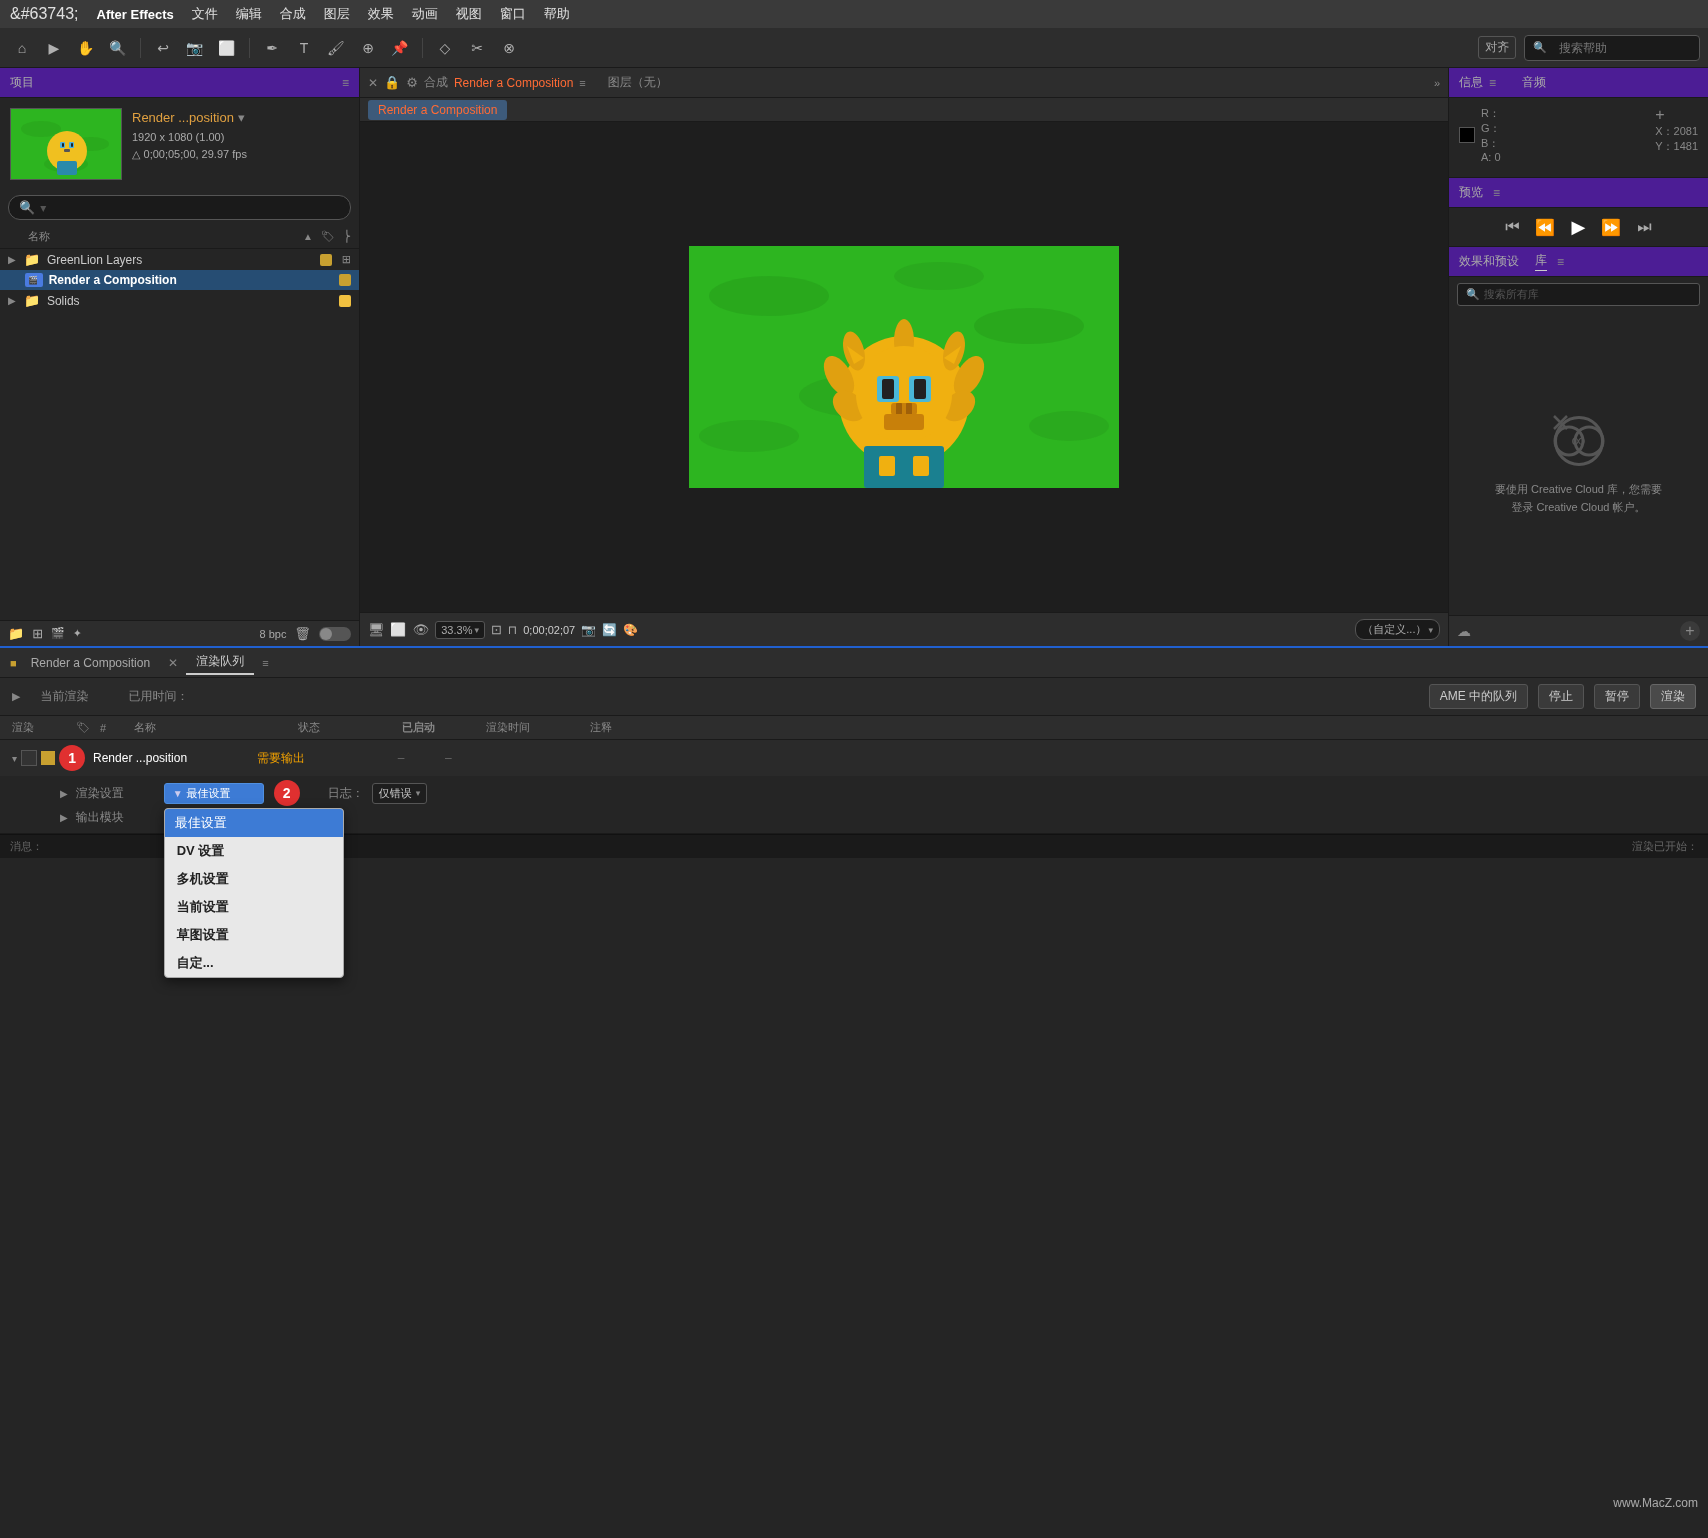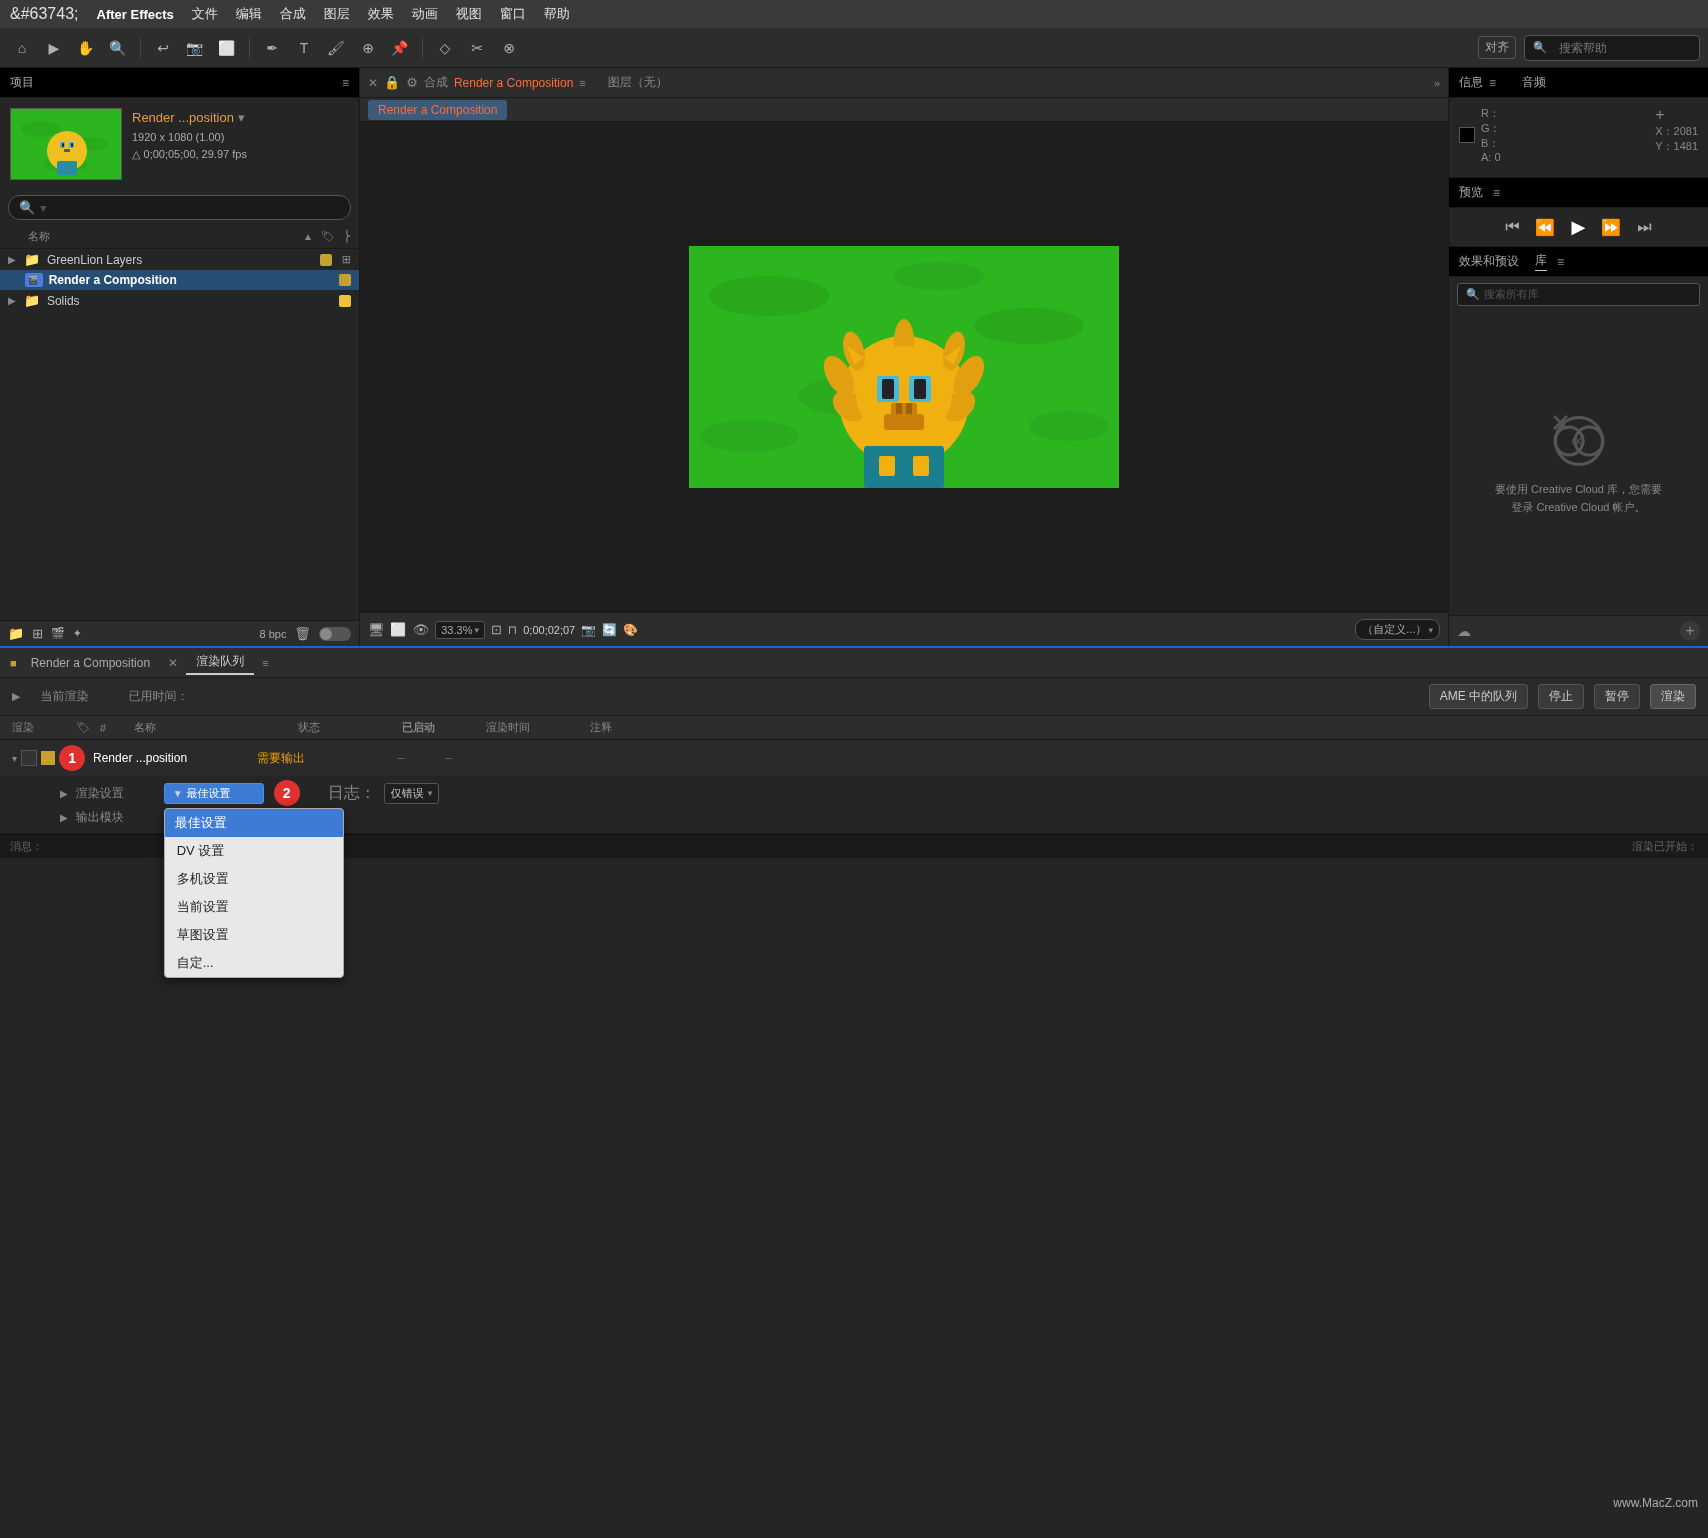--- a/index.html
+++ b/index.html
@@ -88,21 +88,21 @@
       width: 360px;
       min-width: 360px;
       background: #252525;
       border-right: 1px solid #1a1a1a;
       display: flex;
       flex-direction: column;
       height: 578px;
     }
 
     .panel-header {
-      background: #000000;
+      background: #4c1d95;
       padding: 5px 10px;
       display: flex;
       align-items: center;
       gap: 6px;
       font-size: 12px;
       color: #aaa;
       border-bottom: 1px solid #1a1a1a;
       height: 30px;
     }
 
@@ -336,20 +336,21 @@
       color: #fff;
       padding: 5px 10px;
       font-size: 13px;
       font-weight: 500;
     }
     .dropdown-popup-item {
       padding: 5px 12px;
       font-size: 13px;
       color: #222;
       cursor: pointer;
+      font-weight: bold;
     }
 
     
     .step-badge {
       width: 26px; height: 26px;
       border-radius: 50%;
       background: #e03030;
       color: #fff;
       font-size: 14px;
       font-weight: bold;
@@ -798,21 +799,21 @@
             <div class="dropdown-popup" style="top:28px; left:0; width:180px;">
               <div class="dropdown-popup-header">最佳设置</div>
               <div class="dropdown-popup-item">DV 设置</div>
               <div class="dropdown-popup-item">多机设置</div>
               <div class="dropdown-popup-item">当前设置</div>
               <div class="dropdown-popup-item">草图设置</div>
               <div class="dropdown-popup-item">自定...</div>
             </div>
           </div>
 
-          <span style="margin-left:20px; color:#888; font-size:16px;">日志：</span>
+          <span style="margin-left:20px; color:#888; font-size:12px;">日志：</span>
           <div style="background:#1e1e1e; border:1px solid #555; border-radius:3px; padding:2px 6px; color:#ccc; font-size:11px; display:flex; align-items:center; gap:4px; cursor:pointer;">
             <span>仅错误</span>
             <span style="color:#888; font-size:9px;">▾</span>
           </div>
         </div>
 
         <div class="rq-output-row">
           <span style="color:#888; font-size:10px;">▶</span>
           <span style="color:#888; font-size:12px; width:80px;">输出模块</span>
           <span style="font-size:14px; color:#aaa; cursor:pointer; margin-right:4px;">+</span>

